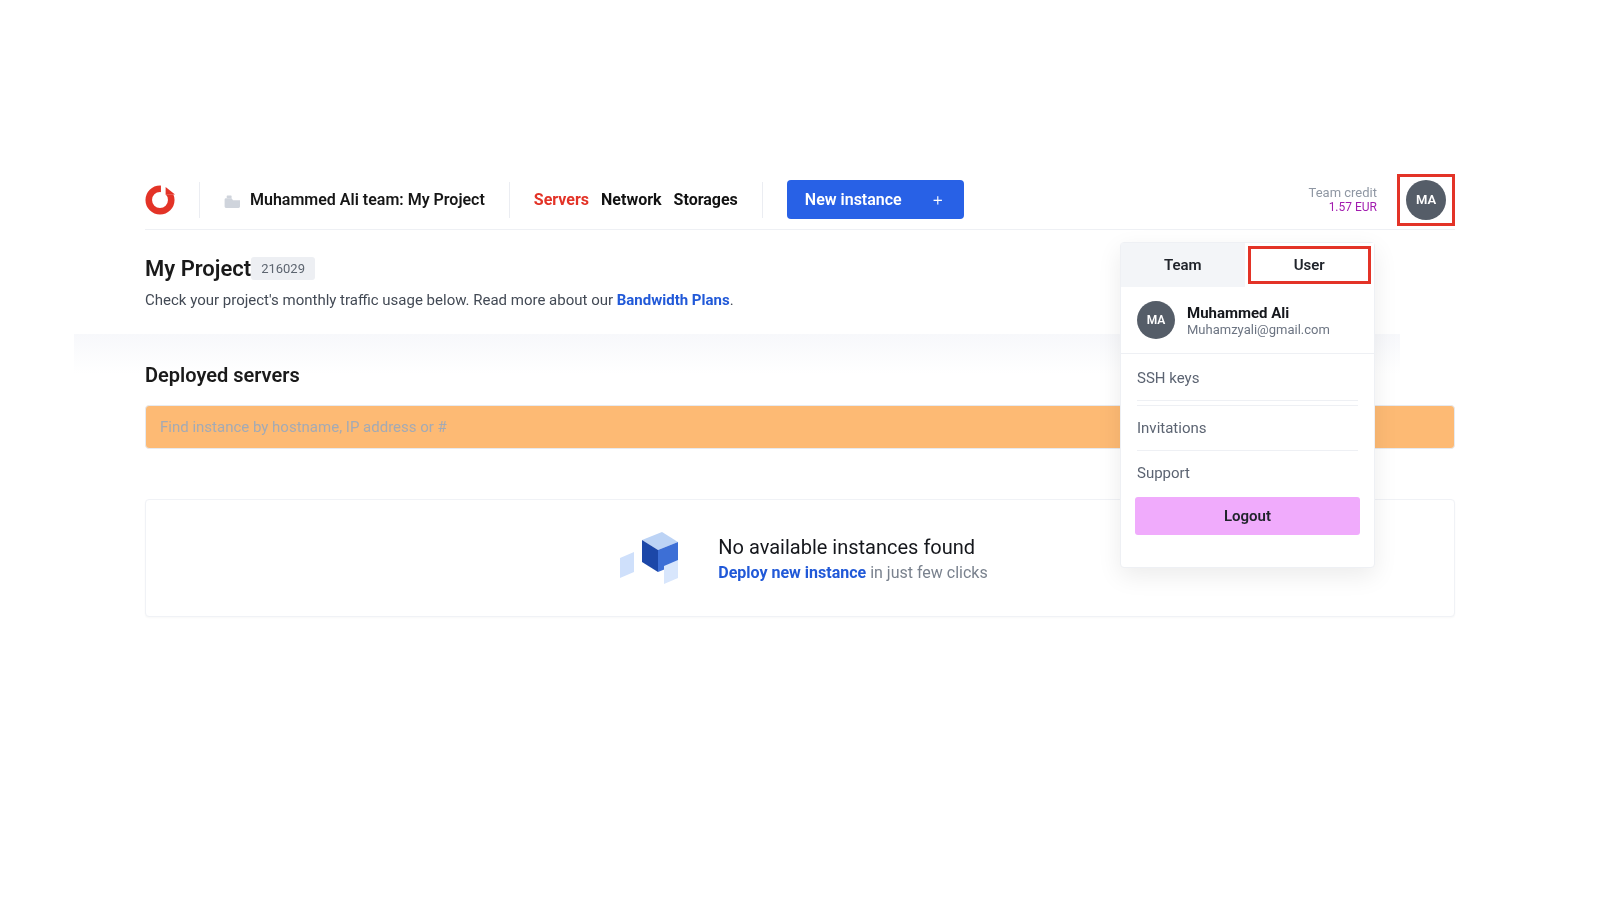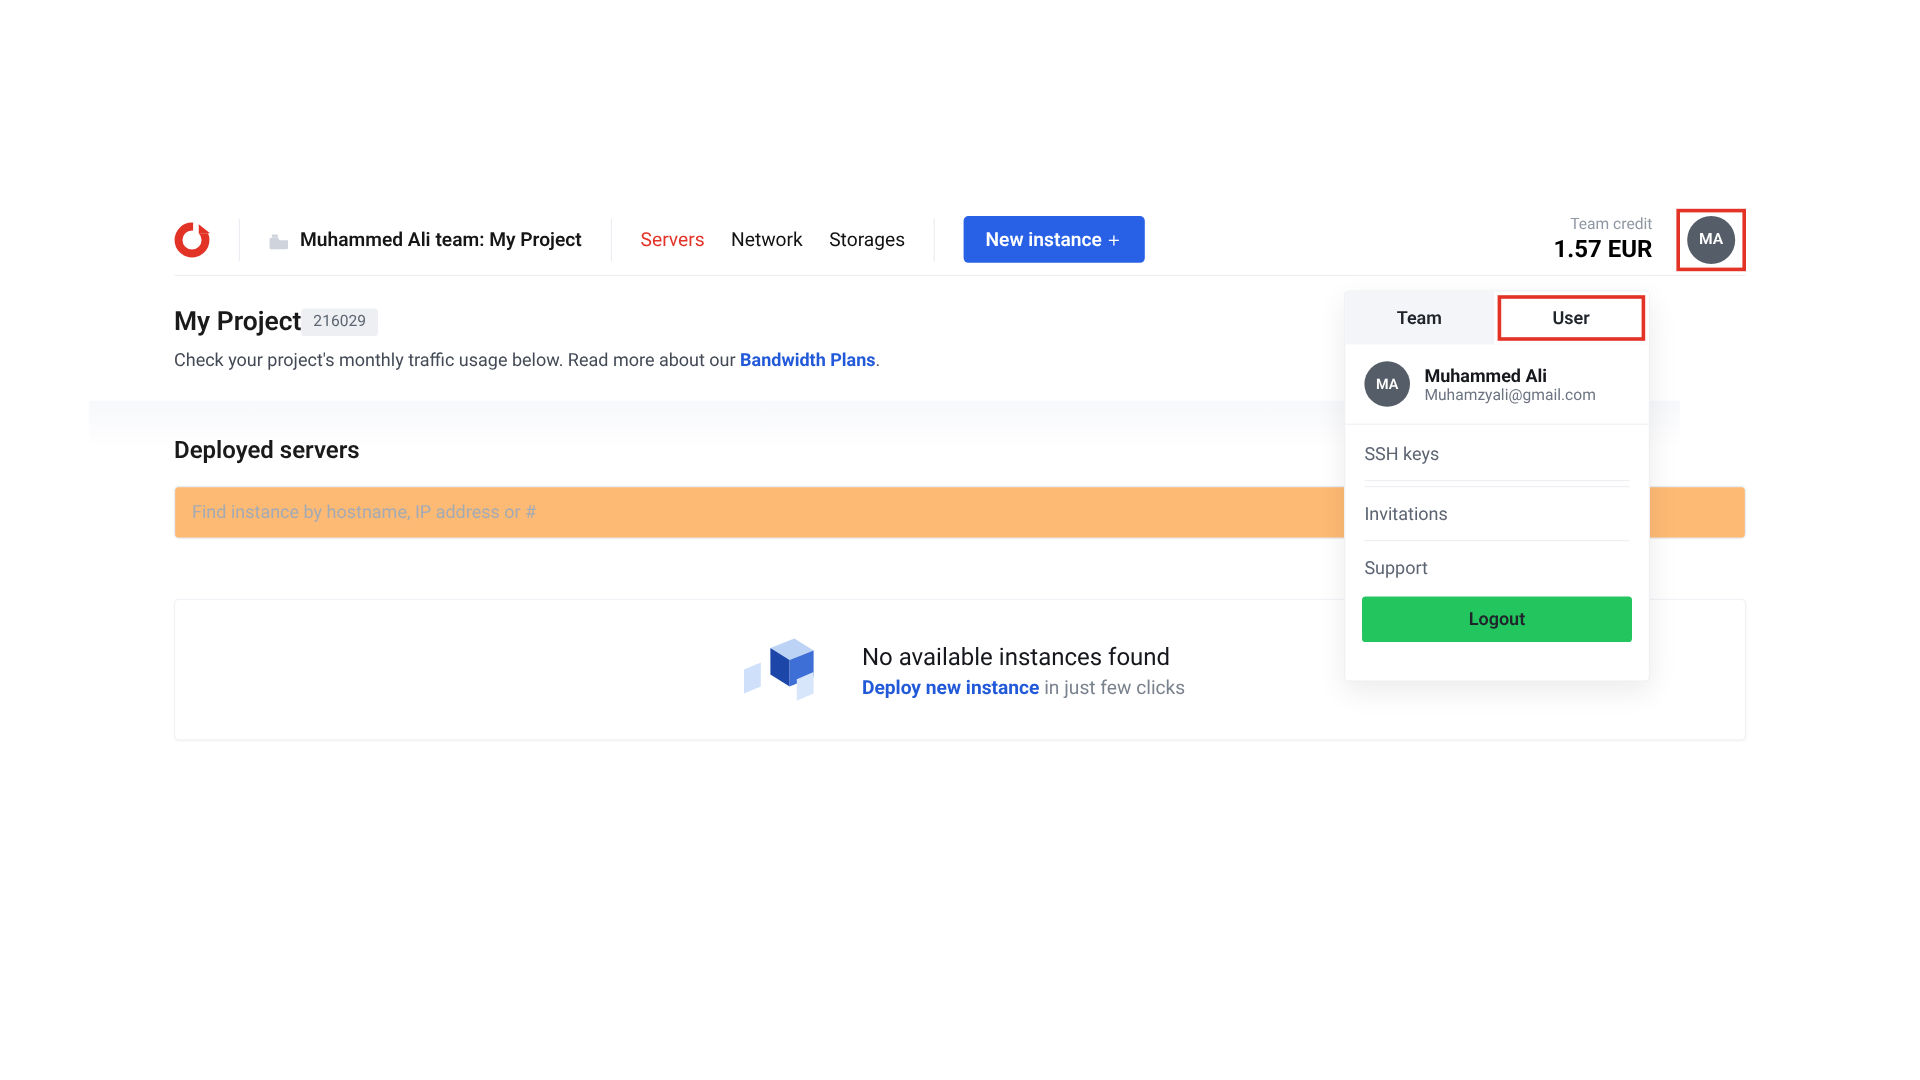--- a/index.html
+++ b/index.html
@@ -4,29 +4,29 @@
   <style>
     *{box-sizing:border-box;margin:0;padding:0;font-family:-apple-system,BlinkMacSystemFont,"Segoe UI",Roboto,Helvetica,Arial,sans-serif}
     body{background:#fff;color:#1a1a1a;width:1600px;height:900px;overflow:hidden;padding-top:170px}
     .shell{width:1310px;margin:0 auto}
     
     .topbar{display:flex;align-items:center;height:60px;border-bottom:1px solid #eef0f4;padding-left:0}
     .logo{width:30px;height:30px;display:flex;align-items:center;justify-content:center}
     .v-div{width:1px;height:36px;background:#ebedf2;margin:0 24px}
     .folder-icon{width:18px;height:14px;display:inline-block;vertical-align:middle;margin-right:8px}
     .breadcrumb{font-size:16px;font-weight:600;color:#161616;display:flex;align-items:center}
-    .navlinks{display:flex;gap:22px;font-size:16px;font-weight:400}
+    .navlinks{display:flex;gap:12px;font-size:16px;font-weight:700}
     .navlinks a{text-decoration:none;color:#121212;cursor:pointer}
     .navlinks a.active{color:#e33327}
-    .newbtn{display:flex;align-items:center;gap:2px;background:#2861e6;color:#fff;font-size:16px;font-weight:600;padding:10px 18px;border:none;border-radius:4px;cursor:pointer}
+    .newbtn{display:flex;align-items:center;gap:28px;background:#2861e6;color:#fff;font-size:16px;font-weight:600;padding:10px 18px;border:none;border-radius:4px;cursor:pointer}
     .plus{font-size:16px;line-height:1;font-weight:400}
     .spacer{flex:1}
     .credit{display:flex;flex-direction:column;align-items:flex-end;margin-right:20px}
     .credit-label{font-size:13px;color:#8f97a3}
-    .credit-val{font-size:20px;font-weight:700;color:#000000}
+    .credit-val{font-size:12px;font-weight:400;color:#a21caf}
     .avatar-wrap{border:3px solid #e33327;padding:3px 6px}
     .avatar{width:40px;height:40px;border-radius:50%;background:#555d68;color:#fff;font-size:13px;font-weight:600;display:flex;align-items:center;justify-content:center;cursor:pointer}
     
     .title-row{display:flex;align-items:center;gap:0;margin-top:26px}
     .proj-title{font-size:22px;font-weight:600}
     .proj-id{background:#edeff3;color:#5d6570;font-size:13px;padding:4px 10px;border-radius:3px}
     .subtext{font-size:15px;color:#434a55;margin-top:10px}
     .subtext a{color:#2159d8;font-weight:700;text-decoration:none}
     .section-h{font-size:20px;font-weight:600;margin-top:54px}
     .search{margin-top:18px}
@@ -45,21 +45,21 @@
     .tabs .tab.active{background:#fff}
     .tab-highlight{border:3px solid #e33327;margin:-3px}
     .userrow{display:flex;align-items:center;gap:12px;padding:14px 16px;border-bottom:1px solid #eef0f4}
     .avatar-sm{width:38px;height:38px;border-radius:50%;background:#555d68;color:#fff;font-size:12px;font-weight:600;display:flex;align-items:center;justify-content:center}
     .uname{font-size:15px;font-weight:700;color:#15171c}
     .umail{font-size:13px;color:#6c7482}
     .menu-list{padding:6px 0 32px}
     .menu-item{padding:9px 16px;font-size:15px;color:#5c6472;cursor:pointer}
     .menu-item.boxed{display:inline-block;margin-left:12px;margin-right:auto;padding:4px 6px;border:3px solid #e33327;color:#5c6472}
     .menu-sep{height:1px;background:#eef0f4;margin:4px 16px}
-    .logout{margin:6px 14px 0;background:#22c55e;height:38px;display:flex;align-items:center;justify-content:center;font-size:15px;font-weight:600;color:#20242b;border-radius:3px;cursor:pointer}
+    .logout{margin:6px 14px 0;background:#f0abfc;height:38px;display:flex;align-items:center;justify-content:center;font-size:15px;font-weight:600;color:#20242b;border-radius:3px;cursor:pointer}
     
     .fade{position:absolute;left:74px;right:200px;top:334px;height:40px;background:linear-gradient(#f7f8fb,#fff);z-index:-1}
   </style>
 </head>
 <body>
 
 <div class="shell">
   <div class="topbar">
     <span class="logo">
       <svg viewBox="0 0 32 32" width="30" height="30">

